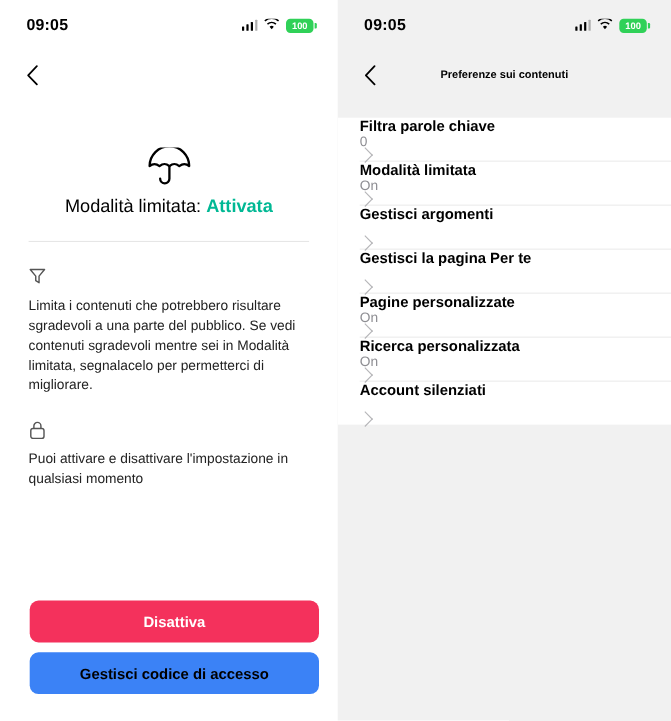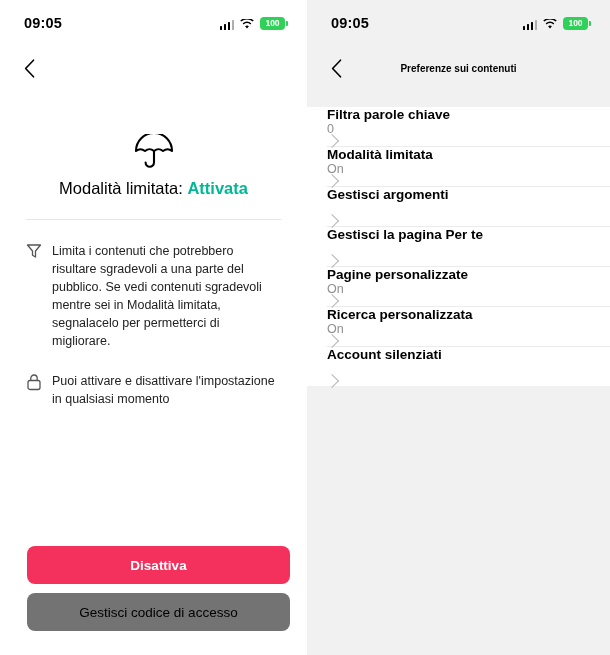--- a/index.html
+++ b/index.html
@@ -42,21 +42,21 @@
     box-sizing: border-box;
   }
   .status-time {
     font-size: 14.5px;
     font-weight: bold;
     color: #000;
     letter-spacing: 0.2px;
   }
   .status-icons {
     display: flex;
-    align-items: flex-end;
+    align-items: flex-start;
     gap: 6px;
   }
   .signal-bars {
     display: flex;
     align-items: flex-end;
     gap: 1.5px;
     height: 11px;
   }
   .signal-bars i {
     display: block;
@@ -146,20 +146,21 @@
     background: #e6e6e6;
     margin: 21px 26px 0 26px;
   }
   .info-list {
     padding: 22px 26px 0 26px;
   }
   .info-item {
     display: flex;
     align-items: flex-start;
     margin-bottom: 22px;
+    flex-direction: column;
   }
   .info-icon {
     width: 26px;
     flex: 0 0 26px;
     padding-top: 1px;
   }
   .info-text {
     font-size: 12.5px;
     line-height: 18px;
     color: #222;
@@ -185,23 +186,23 @@
     width: 100%;
     font-family: "Liberation Sans", sans-serif;
   }
   .btn-primary {
     background: #f4315c;
     color: #ffffff;
     font-weight: bold;
     margin-bottom: 9px;
   }
   .btn-secondary {
-    background: #737373;
+    background: #3b82f6;
     color: #000000;
-    font-weight: normal;
+    font-weight: bold;
   }
 
   
   .list-card {
     background: #ffffff;
     margin-top: 17px;
   }
   .list-row {
     height: 39px;
     display: flex;

